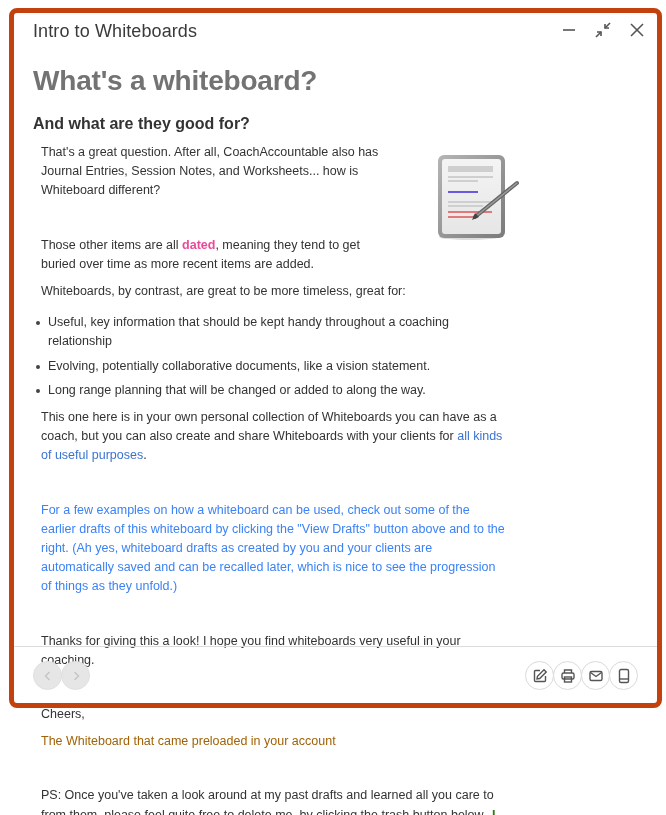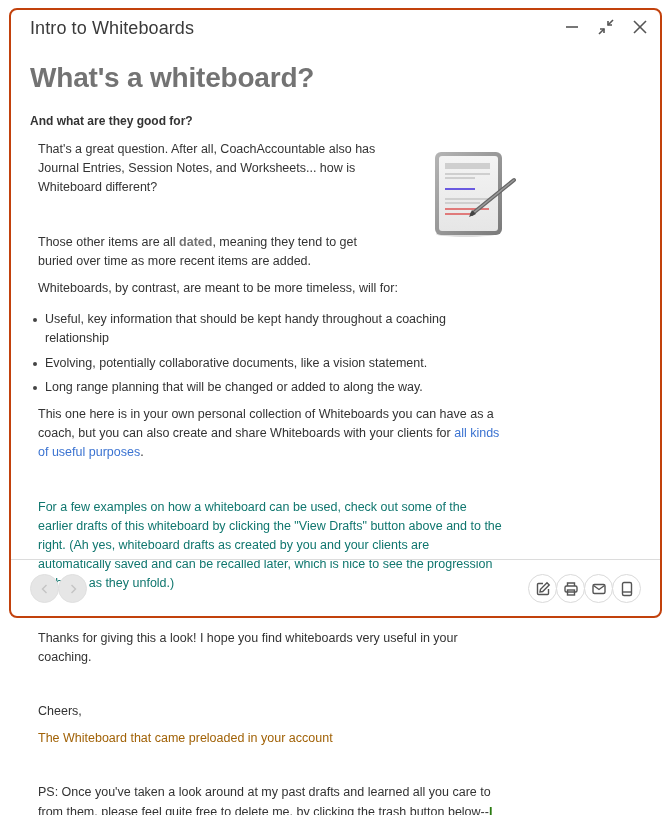--- a/index.html
+++ b/index.html
@@ -1,21 +1,21 @@
 <!DOCTYPE html>
 <html><head>
   <meta charset="utf-8">
   <style>
     * { box-sizing: border-box; margin: 0; padding: 0; }
     html, body { width: 666px; height: 815px; background: #ffffff; overflow: hidden; }
     body { font-family: "Liberation Sans", sans-serif; color: #333333; position: relative; }
 
     .window {
-      position: absolute; left: 9px; top: 8px; width: 653px; height: 610px;
-      border: 2px solid #c2410c; border-radius: 8px; background: #fff;
+      position: absolute; left: 9px; top: 8px; width: 653px; height: 700px;
+      border: 5px solid #c2410c; border-radius: 8px; background: #fff;
     }
     .titlebar {
       position: absolute; left: 0; top: 0; width: 100%; height: 34px;
     }
     .window-title {
       position: absolute; left: 19px; top: 8px;
       font-size: 18px; color: #3a3a3a; letter-spacing: 0.1px;
     }
     .win-controls { position: absolute; right: 8px; top: 6px; display: flex; gap: 10px; }
     .win-btn { width: 24px; height: 22px; display: flex; align-items: center; justify-content: center; cursor: pointer; }
@@ -23,35 +23,35 @@
 
     .content {
       position: absolute; left: 19px; top: 50px; width: 480px;
       font-size: 12.5px; line-height: 19.2px; color: #333;
     }
     h1.page-title {
       font-size: 28px; font-weight: bold; color: #737373; line-height: 36px;
       margin-bottom: 14px; letter-spacing: -0.2px;
     }
     h2.subtitle {
-      font-size: 12px; font-weight: bold; color: #333; line-height: 22px; margin-bottom: 7px;
+      font-size: 16px; font-weight: bold; color: #333; line-height: 22px; margin-bottom: 7px;
     }
     p { margin: 8px; }
     .gap { height: 19px; }
     ul.bullets { margin: 12px 0 6px 15px; list-style: none; }
     ul.bullets li { position: relative; padding-left: 0; margin-bottom: 5px; }
     ul.bullets li::before {
       content: ""; position: absolute; left: -12px; top: 8px;
       width: 4px; height: 4px; border-radius: 50%; background: #444;
     }
     .link { color: #3b73d1; cursor: pointer; }
-    .navy { color: #0f766e; }
+    .navy { color: #3b82f6; }
     .dark { color: #a16207; }
     .green-bold { color: #2a7a10; font-weight: bold; }
-    b { font-weight: bold; color: #737373; }
+    b { font-weight: bold; color: #ec4899; }
 
     .doc-illustration {
       position: absolute; left: 415px; top: 134px; width: 95px; height: 96px;
     }
 
     .footer {
       position: absolute; left: 0; bottom: 0; width: 100%; height: 57px;
       border-top: 1px solid #dcdcdc;
     }
     .nav-group { position: absolute; left: 19px; top: 14px; display: flex; }
@@ -121,21 +121,21 @@
     <polygon points="43,73 46,66 50,70" fill="#444"></polygon>
   </svg>
 
   <div class="content">
     <h1 class="page-title">What's a whiteboard?</h1>
     <h2 class="subtitle">And what are they good for?</h2>
 
     <p style="width:360px"><span>That's a great question.  After all, CoachAccountable also has Journal Entries, Session Notes, and Worksheets... how is Whiteboard different?</span></p>
     <div class="gap"></div>
     <p style="width:340px"><span>Those other items are all </span><b>dated</b><span>, meaning they tend to get buried over time as more recent items are added.</span></p>
-    <p>Whiteboards, by contrast, are meant to be more timeless, will for:</p>
+    <p>Whiteboards, by contrast, are great to be more timeless, great for:</p>
 
     <ul class="bullets">
       <li>Useful, key information that should be kept handy throughout a coaching relationship</li>
       <li>Evolving, potentially collaborative documents, like a vision statement.</li>
       <li>Long range planning that will be changed or added to along the way.</li>
     </ul>
 
     <p><span>This one here is in your own personal collection of Whiteboards you can have as a coach, but you can also create and share Whiteboards with your clients for </span><span class="link">all kinds of useful purposes</span><span>.</span></p>
     <div class="gap"></div>
     <p class="navy">For a few examples on how a whiteboard can be used, check out some of the earlier drafts of this whiteboard by clicking the "View Drafts" button above and to the right.  (Ah yes, whiteboard drafts as created by you and your clients are automatically saved and can be recalled later, which is nice to see the progression of things as they unfold.)</p>

